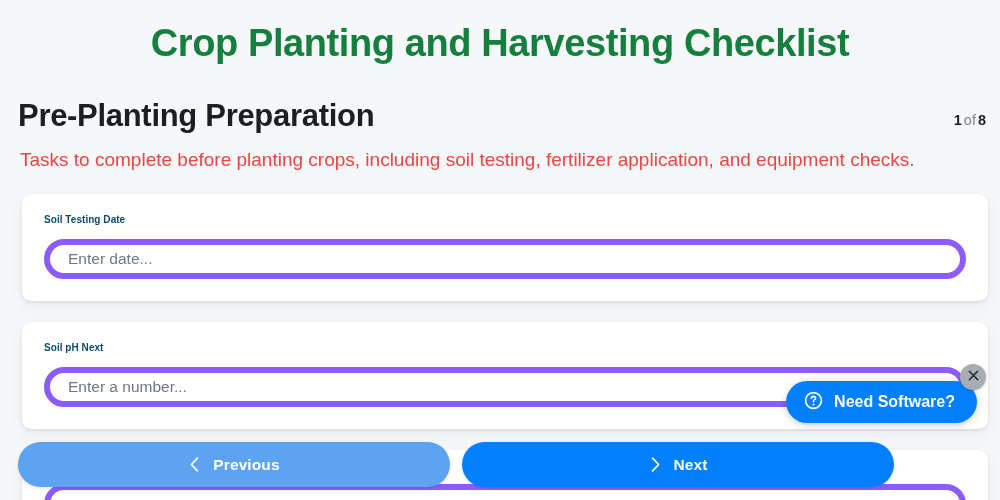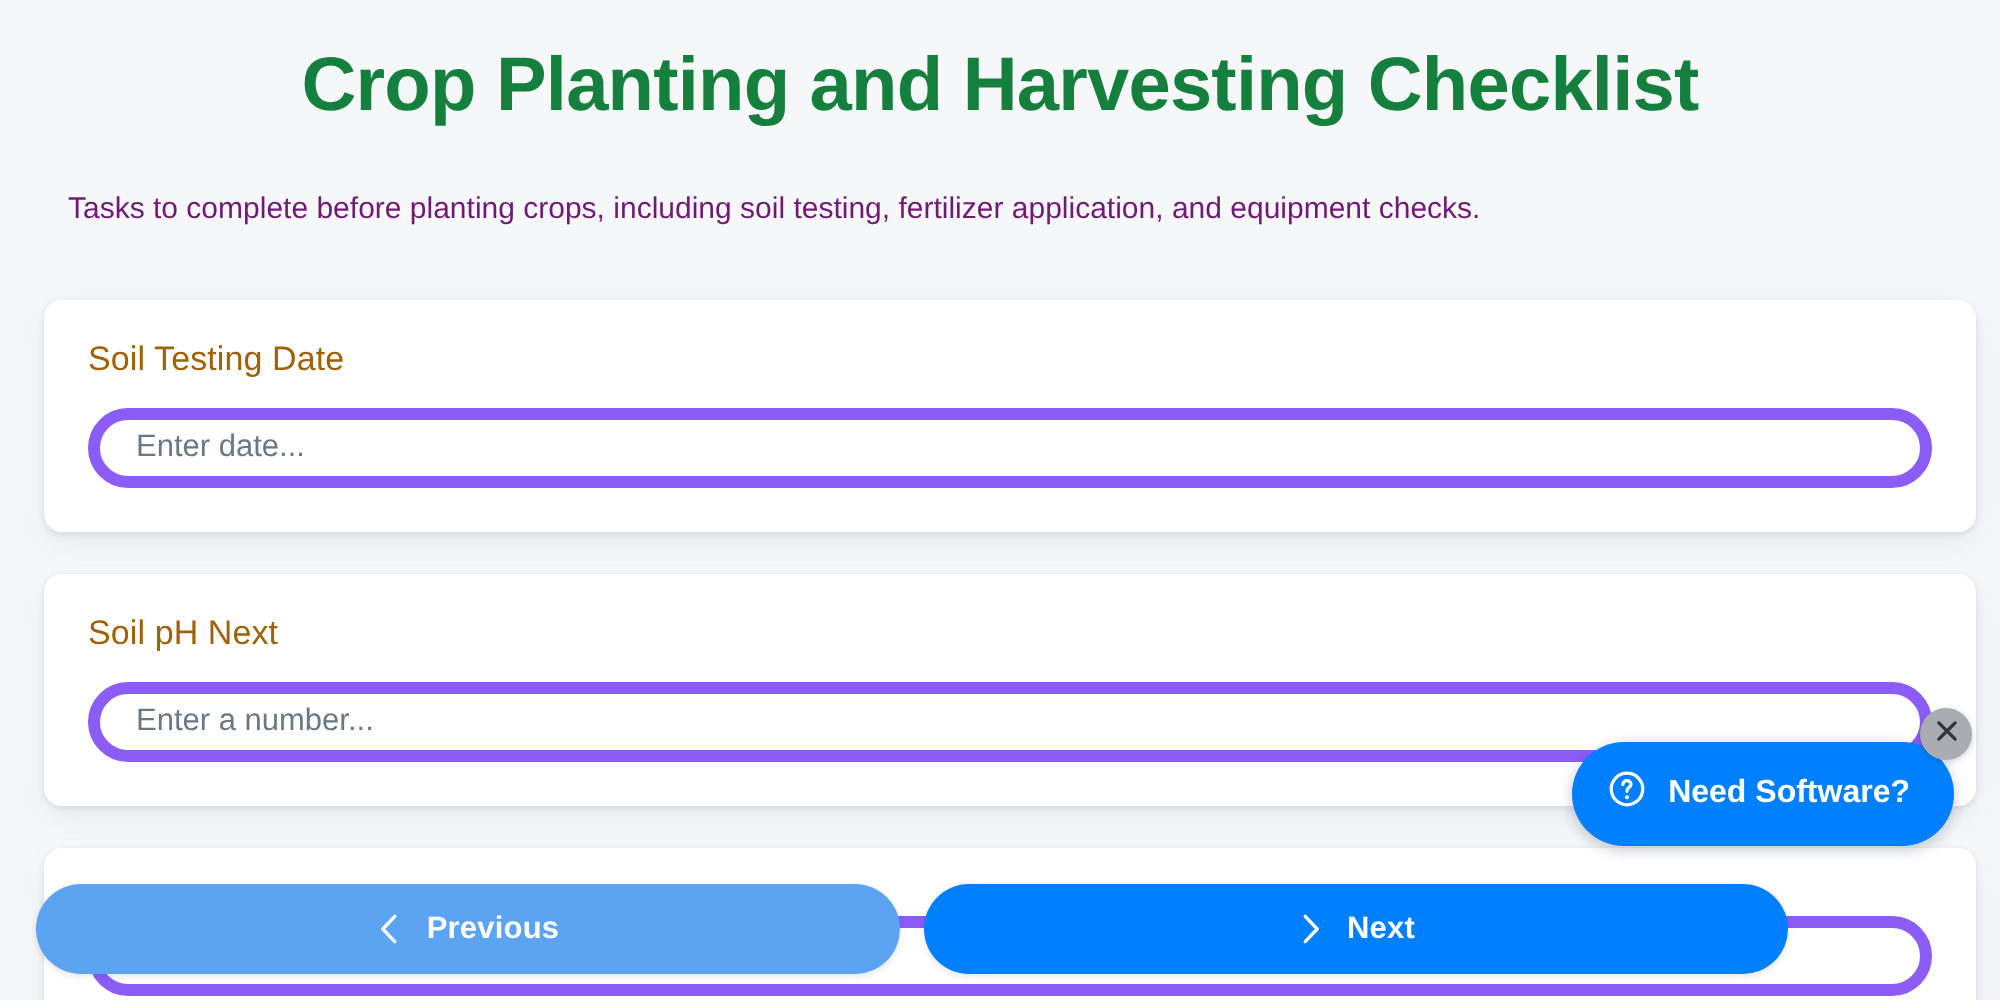--- a/index.html
+++ b/index.html
@@ -59,46 +59,46 @@
     font-weight: bold;
     color: #1b1f23;
   }
   .step-counter .of {
     font-weight: normal;
     color: #7a8591;
     margin: 0 2px;
   }
 
   .section-desc {
-    margin: 16px;
+    margin: 2px;
     padding: 12px 18px 0 18px;
-    font-size: 15px;
-    color: #701a75;
+    font-size: 19px;
+    color: #ef4444;
     line-height: 1.4;
   }
 
   
   .cards {
     padding: 19px 12px 0 22px;
   }
   .field-card {
     background: #ffffff;
     border-radius: 9px;
     box-shadow: 0 1px 3px rgba(16, 24, 40, 0.10),
                 0 6px 16px rgba(16, 24, 40, 0.055);
     padding: 20px 22px 22px 22px;
     margin-bottom: 21px;
     width: 922px;
     box-sizing: content-box;
   }
   .field-label {
     display: block;
-    font-size: 17px;
-    font-weight: normal;
-    color: #a16207;
+    font-size: 10px;
+    font-weight: bold;
+    color: #0c4a6e;
     margin-bottom: 14px;
     letter-spacing: 0.05px;
   }
   .field-input {
     display: block;
     width: 100%;
     box-sizing: border-box;
     height: 40px;
     padding: 0 18px;
     font-size: 15.5px;
@@ -158,21 +158,21 @@
     z-index: 40;
   }
   .help-pill {
     display: flex;
     align-items: center;
     gap: 11px;
     background: #0080ff;
     color: #ffffff;
     border: none;
     border-radius: 999px;
-    height: 52px;
+    height: 42px;
     padding: 0 22px 0 18px;
     font-family: "Liberation Sans", sans-serif;
     font-size: 16px;
     font-weight: bold;
     cursor: pointer;
     box-shadow: 0 2px 7px rgba(16, 24, 40, 0.22);
     white-space: nowrap;
   }
   .help-close {
     position: absolute;
@@ -192,20 +192,26 @@
     box-shadow: 0 1px 3px rgba(16, 24, 40, 0.2);
   }
 </style>
 </head>
 <body>
 
 <div class="page">
 
   <h1 class="page-title">Crop Planting and Harvesting Checklist</h1>
 
+  <div class="section-head">
+    <h2 class="section-title">Pre-Planting Preparation</h2>
+    <div class="step-counter">
+      <span class="num">1</span><span class="of">of</span><span class="num">8</span>
+    </div>
+  </div>
 
   <p class="section-desc">Tasks to complete before planting crops, including soil testing, fertilizer application, and equipment checks.</p>
 
   <div class="cards">
 
     <div class="field-card">
       <label class="field-label">Soil Testing Date</label>
       <input class="field-input" type="text" placeholder="Enter date..." style="">
     </div>
 

